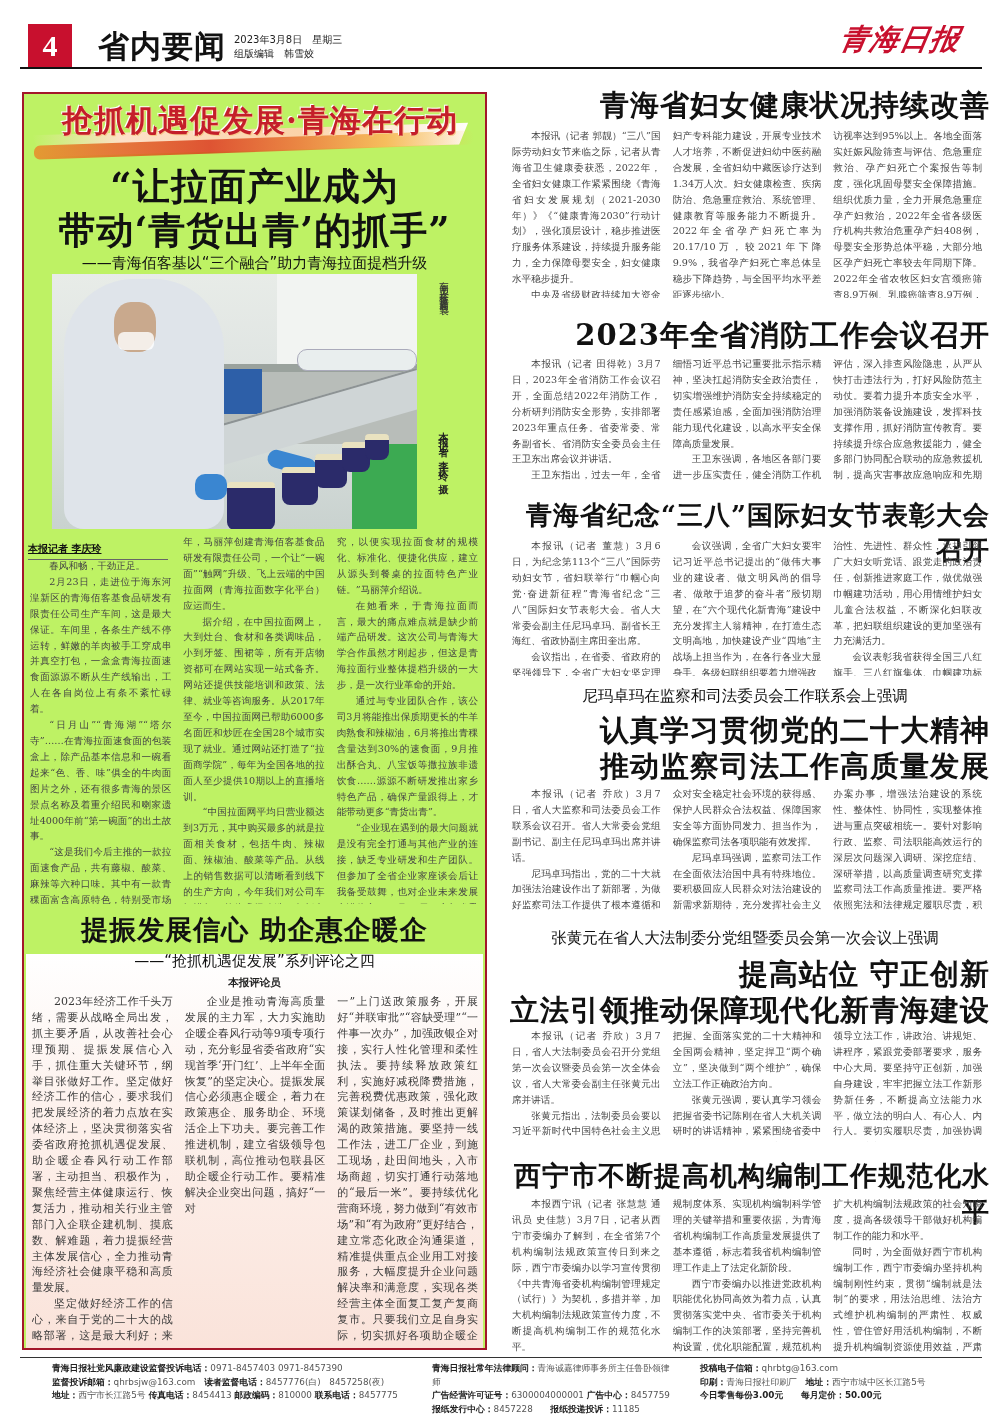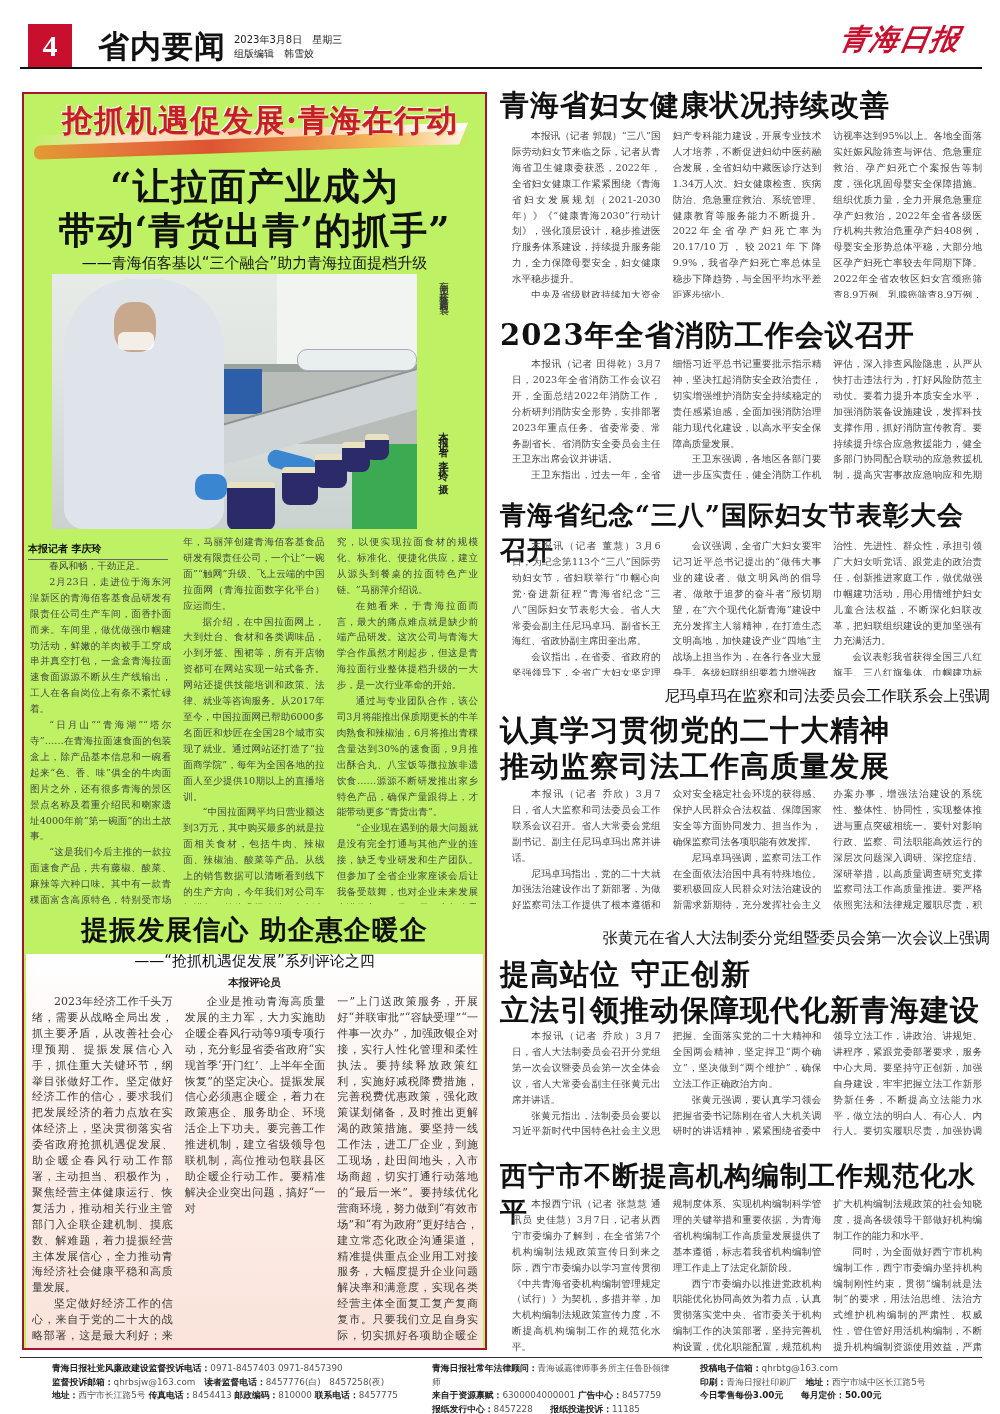--- a/index.html
+++ b/index.html
@@ -50,39 +50,39 @@
   .photo .c2 { left: 230px; top: 193px; }
   .photo .c3 { left: 263px; top: 180px; width: 32px; height: 34px; }
   .photo .c4 { left: 290px; top: 168px; width: 28px; height: 30px; }
   .photo .c5 { left: 313px; top: 160px; width: 24px; height: 26px; }
 
   .caption-v { position: absolute; left: 410px; top: 180px; width: 16px; writing-mode: vertical-rl;
     font: 9.5px "DejaVu Serif", serif; color: #333; letter-spacing: 2px; }
   .credit-v { position: absolute; left: 410px; top: 330px; width: 16px; writing-mode: vertical-rl;
     font: bold 10px "DejaVu Sans", sans-serif; color: #222; letter-spacing: 5px; }
   .byline { position: absolute; left: 4px; top: 448px; width: 140px; font: bold 10px "DejaVu Sans", sans-serif; color: #111;
-    border-bottom: 1px solid #666; padding-bottom: 3px; }
+    border-bottom: 1px solid #666; padding-bottom: 3px; text-decoration: underline; }
 
   .cols { position: absolute; display: flex; gap: 12px; font-size: 9.6px; line-height: 15.9px; color: #444; text-align: justify; }
   .cols .col { flex: 1; overflow: hidden; }
   .cols p { text-indent: 2em; }
 
   .feat-cols { left: 6px; top: 440px; width: 448px; height: 370px; }
   .feat-cols .col:first-child { padding-top: 24px; }
 
   .commentary-title { position: absolute; left: 0; top: 818px; width: 100%; text-align: center; font: bold 27px "DejaVu Serif", serif; color: #111; letter-spacing: 1px; }
   .commentary-sub { position: absolute; left: 0; top: 858px; width: 100%; text-align: center; font: 15px "DejaVu Sans", sans-serif; color: #111; }
   .commentary-author { position: absolute; left: 0; top: 882px; width: 100%; text-align: center; font: bold 10.5px "DejaVu Sans", sans-serif; color: #222; }
   .commentary-box { position: absolute; left: 2px; top: 860px; width: 457px; height: 394px;
     background: linear-gradient(180deg, #fff 0%, #fdf1ec 40%, #fae3da 100%); }
   .commentary-cols { left: 8px; top: 900px; width: 446px; height: 350px; font-size: 11px; line-height: 15.9px; color: #3a3a3a; }
 
   
-  .r-headline { position: absolute; left: 500px; width: 490px; text-align: left; font: bold 29px "DejaVu Serif", serif; color: #111; letter-spacing: 1px; }
-  .r-kicker { position: absolute; left: 500px; width: 490px; text-align: right; font: 15.5px "DejaVu Sans", sans-serif; color: #111; }
+  .r-headline { position: absolute; left: 500px; width: 490px; text-align: right; font: bold 29px "DejaVu Serif", serif; color: #111; letter-spacing: 1px; }
+  .r-kicker { position: absolute; left: 500px; width: 490px; text-align: center; font: 15.5px "DejaVu Sans", sans-serif; color: #111; }
   .r-cols { left: 512px; width: 470px; }
 
   
   .rule-bottom { position: absolute; left: 20px; top: 1357px; width: 962px; height: 1px; background: #333; }
   .footer { position: absolute; top: 1362px; font: 8.8px "DejaVu Sans", sans-serif; color: #555; line-height: 13.5px; }
   .footer b { color: #222; }
 </style>
 </head>
 <body>
 
@@ -126,21 +126,21 @@
     <div class="cup c4"></div>
     <div class="cup c5"></div>
   </div>
   <div class="caption-v">车间员工正在检查速食面包装。</div>
   <div class="credit-v">本报记者 李庆玲 摄</div>
   <div class="byline">本报记者 李庆玲</div>
 
   <div class="cols feat-cols">
     <div class="col">
       <p>春风和畅，干劲正足。</p>
-      <p>2月23日，走进位于海东河湟新区的青海佰客基食品研发有限责任公司生产车间，面香扑面而来。车间里，做优做强巾帼建功活动，鲜嫩的羊肉被手工穿成串并真空打包，一盒盒青海拉面速食面源源不断从生产线输出，工人在各自岗位上有条不紊忙碌着。</p>
+      <p>2月23日，走进位于海东河湟新区的青海佰客基食品研发有限责任公司生产车间，这是最大保证。车间里，各条生产线不停运转，鲜嫩的羊肉被手工穿成串并真空打包，一盒盒青海拉面速食面源源不断从生产线输出，工人在各自岗位上有条不紊忙碌着。</p>
       <p>“日月山”“青海湖”“塔尔寺”……在青海拉面速食面的包装盒上，除产品基本信息和一碗看起来“色、香、味”俱全的牛肉面图片之外，还有很多青海的景区景点名称及着重介绍民和喇家遗址4000年前“第一碗面”的出土故事。</p>
       <p>“这是我们今后主推的一款拉面速食产品，共有藤椒、酸菜、麻辣等六种口味。其中有一款青稞面富含高原特色，特别受市场和消费者的欢迎。”青海佰客基食品研发有限责任公司董事长马丽萍介绍：“研制这款速食面的初衷，就是要打造出一个‘让顾客可以带回家的青海拉面馆’。”</p>
 
     </div>
     <div class="col">
       <p style="text-indent:0">年，马丽萍创建青海佰客基食品研发有限责任公司，一个让“一碗面”“触网”升级、飞上云端的中国拉面网（青海拉面数字化平台）应运而生。</p>
       <p>据介绍，在中国拉面网上，大到灶台、食材和各类调味品，小到牙签、围裙等，所有开店物资都可在网站实现一站式备齐。网站还提供技能培训和政策、法律、就业等咨询服务。从2017年至今，中国拉面网已帮助6000多名面匠和炒匠在全国28个城市实现了就业。通过网站还打造了“拉面商学院”，每年为全国各地的拉面人至少提供10期以上的直播培训。</p>
       <p>“中国拉面网平均日营业额达到3万元，其中购买最多的就是拉面相关食材，包括牛肉、辣椒面、辣椒油、酸菜等产品。从线上的销售数据可以清晰看到线下的生产方向，今年我们对公司车间进行了整体升级改造，包括车间布局、机械设备、生产团队等。此外，我觉得最重要的就是我们的产品和销售理念也进行了优化调整。”马丽萍说。</p>
 
     </div>
@@ -285,21 +285,21 @@
 <div class="rule-bottom"></div>
 <footer>
   <div class="footer" style="left:52px;width:360px;">
     <div><b>青海日报社党风廉政建设监督投诉电话：</b><span>0971-8457403 0971-8457390</span></div>
     <div><b>监督投诉邮箱：</b><span>qhrbsjw@163.com</span>　<b>读者监督电话：</b><span>8457776(白)　8457258(夜)</span></div>
     <div><b>地址：</b><span>西宁市长江路5号</span> <b>传真电话：</b><span>8454413</span> <b>邮政编码：</b><span>810000</span> <b>联系电话：</b><span>8457775</span></div>
   </div>
   <div class="sep" style="left:424px;"></div>
   <div class="footer" style="left:432px;width:240px;">
     <div><b>青海日报社常年法律顾问：</b><span>青海诚嘉律师事务所主任鲁卧领律师</span></div>
-    <div><b>来自于资源禀赋：</b><span>6300004000001</span> <b>广告中心：</b><span>8457759</span></div>
+    <div><b>广告经营许可证号：</b><span>6300004000001</span> <b>广告中心：</b><span>8457759</span></div>
     <div><b>报纸发行中心：</b><span>8457228</span>　　<b>报纸投递投诉：</b><span>11185</span></div>
   </div>
   <div class="sep" style="left:676px;"></div>
   <div class="footer" style="left:700px;width:290px;">
     <div><b>投稿电子信箱：</b><span>qhrbtg@163.com</span></div>
     <div><b>印刷：</b><span>青海日报社印刷厂</span>　<b>地址：</b><span>西宁市城中区长江路5号</span></div>
     <div><b>今日零售每份</b><b>3.00元</b>　　<b>每月定价：</b><b>50.00元</b></div>
   </div>
 </footer>
 

